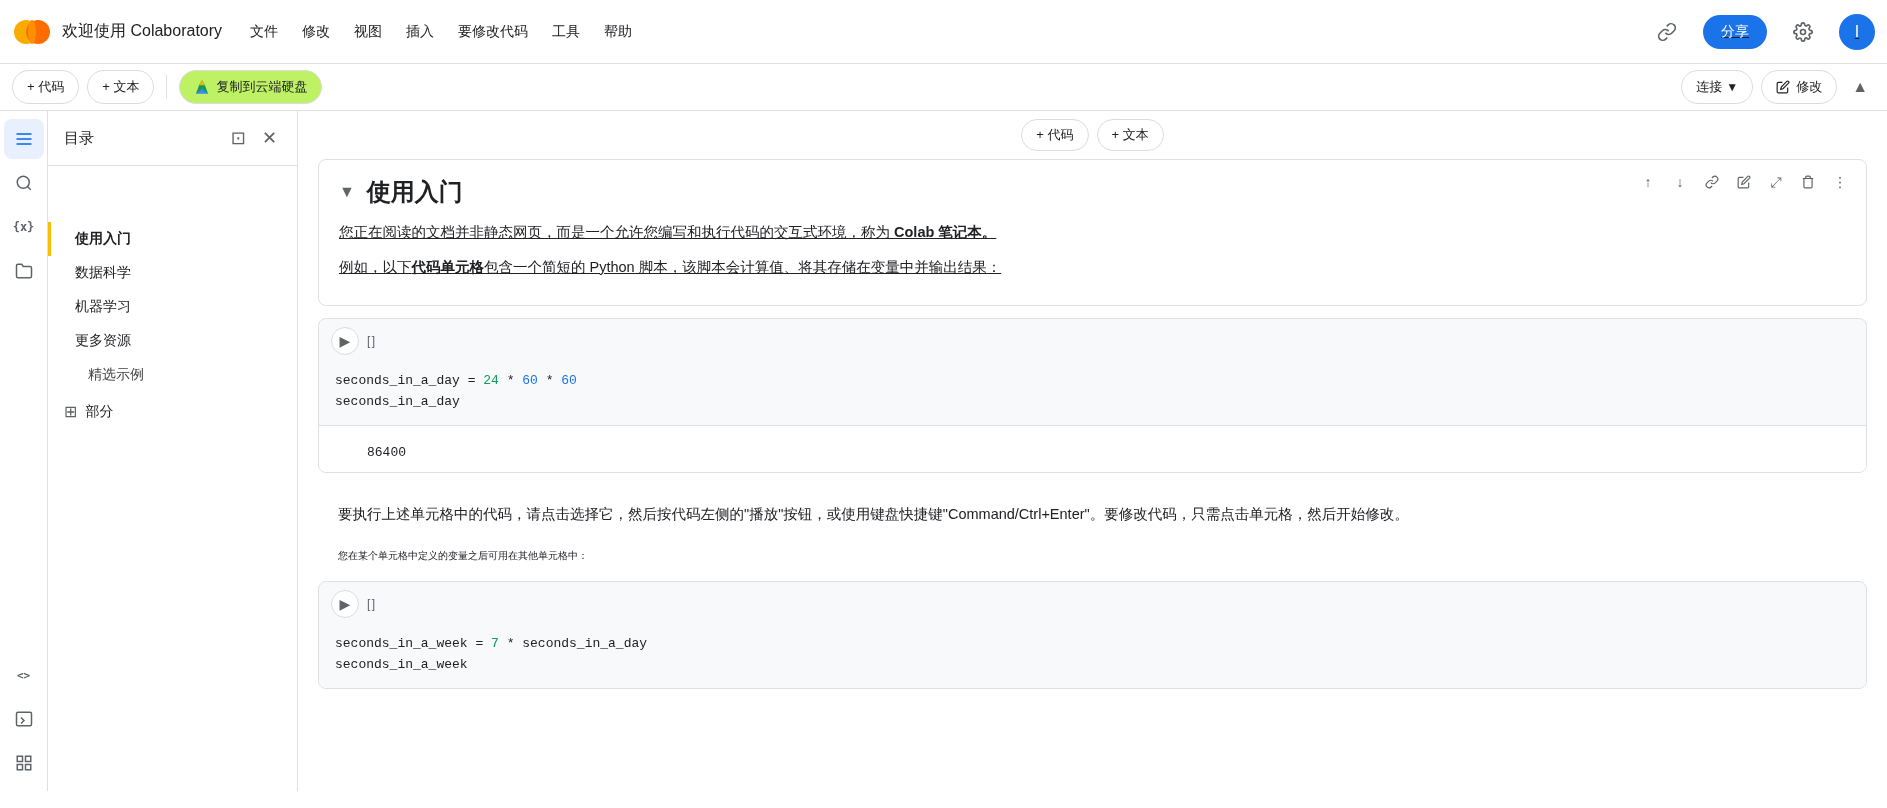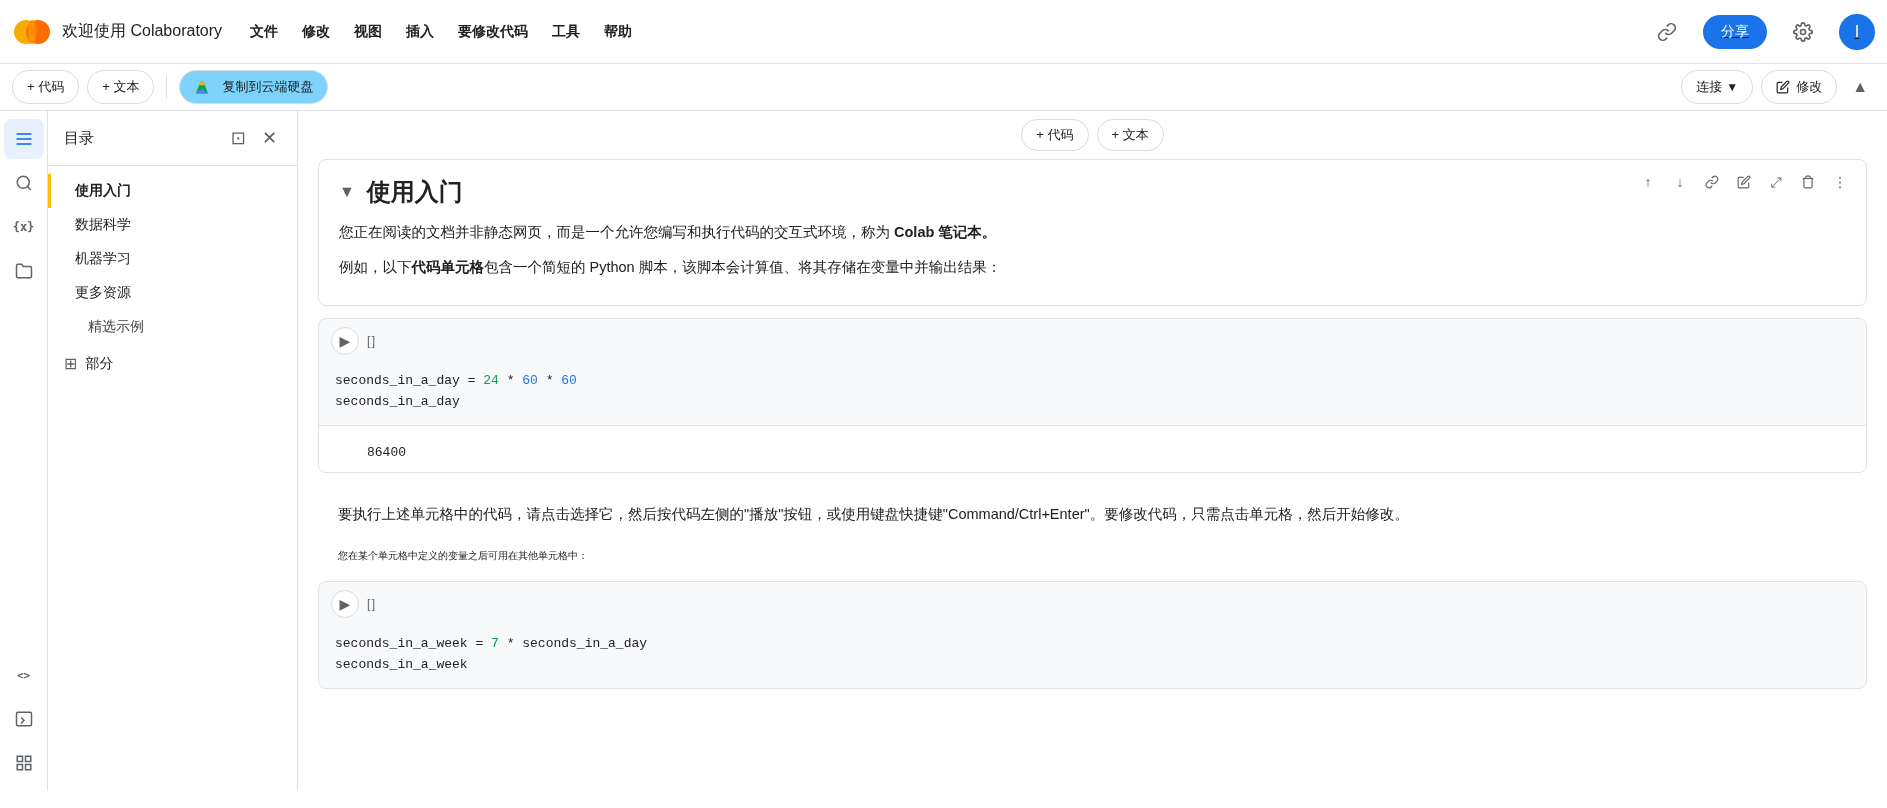--- a/index.html
+++ b/index.html
@@ -36,21 +36,20 @@
       align-items: center;
       gap: 4px;
       margin-left: 8px;
     }
     .menu-item {
       padding: 6px 10px;
       border-radius: 4px;
       cursor: pointer;
       font-size: 14px;
       color: #202124;
-      font-weight: bold;
     }
     .top-bar-right {
       margin-left: auto;
       display: flex;
       align-items: center;
       gap: 12px;
       text-decoration: underline;
     }
     .top-btn {
       display: flex;
@@ -103,25 +102,25 @@
       border-radius: 20px;
       background: #fff;
       cursor: pointer;
       font-size: 13px;
       color: #202124;
     }
     .toolbar-separator { width: 1px; height: 24px; background: #e0e0e0; margin: 0 4px; }
     .copy-to-drive-btn {
       display: flex;
       align-items: center;
-      gap: 12px;
+      gap: 6px;
       padding: 7px 14px;
       border: 1px solid #dadce0;
       border-radius: 20px;
-      background: #7dd3fc;
+      background: #bef264;
       cursor: pointer;
       font-size: 13px;
       color: #202124;
     }
     .toolbar-right {
       margin-left: auto;
       display: flex;
       align-items: center;
       gap: 8px;
     }
@@ -165,20 +164,21 @@
     }
 
     
     .sidebar {
       width: 250px;
       min-width: 250px;
       border-right: 1px solid #e0e0e0;
       display: flex;
       flex-direction: column;
       overflow: hidden;
+      gap: 48px;
     }
     .sidebar-header {
       display: flex;
       align-items: center;
       padding: 12px 16px;
       gap: 8px;
       border-bottom: 1px solid #e0e0e0;
     }
     .sidebar-header-title {
       font-size: 15px;
@@ -310,20 +310,21 @@
     }
     .section-title {
       font-size: 24px;
       font-weight: 600;
       color: #202124;
     }
     .text-cell-body {
       line-height: 1.7;
       color: #202124;
       font-size: 14.5px;
+      text-decoration: underline;
     }
     .text-cell-body p { margin-bottom: 10px; }
     .bold { font-weight: 700; }
 
     
     .code-cell {
       margin: 4px 20px 12px 20px;
       border: 1px solid #e0e0e0;
       border-radius: 8px;
       background: #f8f9fa;

